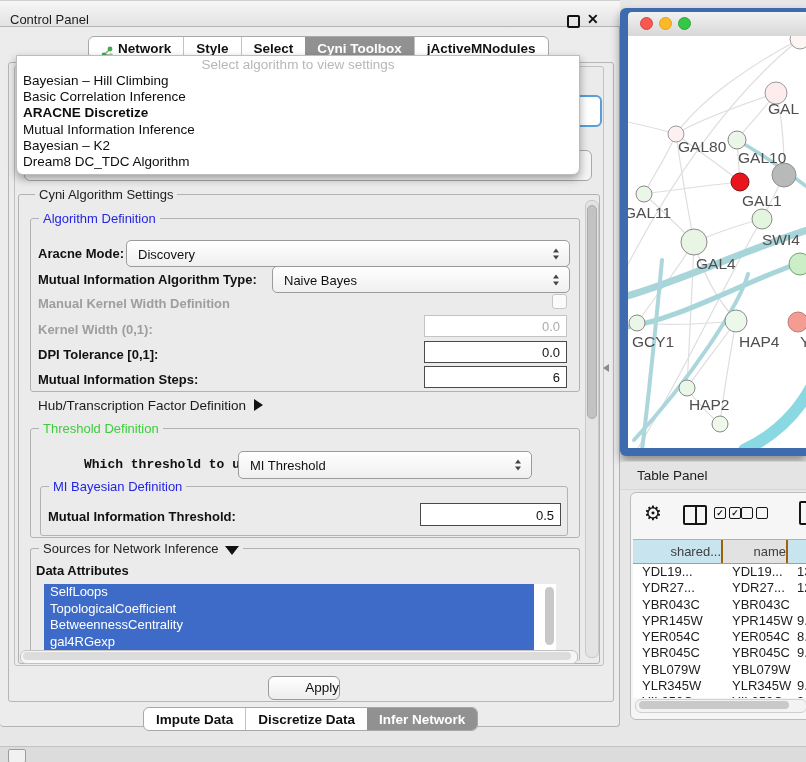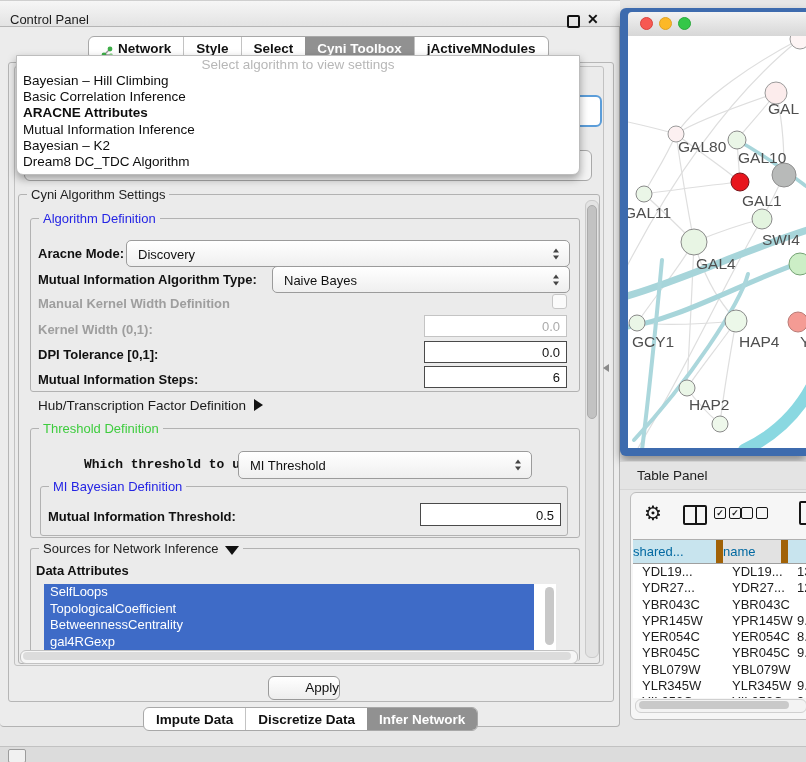--- a/index.html
+++ b/index.html
@@ -91,21 +91,21 @@
   #gear-i{left:13px;font-size:20px;top:8px;}
   #split-i{left:52px;width:20px;height:16px;border:2px solid #161616;border-radius:2px;}
   #split-i i{position:absolute;left:50%;top:0;bottom:0;width:2px;background:#161616;}
   .cbpair{display:flex;gap:3px;}
   #cbchk{left:83px;top:14px;}
   #cbunc{left:110px;top:14px;}
   .cbx{width:10px;height:10px;border:1.5px solid #161616;border-radius:2px;font-size:9px;line-height:10px;text-align:center;font-weight:bold;}
   #page-i{left:168px;top:8px;width:15px;height:20px;border:2px solid #161616;border-radius:2px;background:#f6f6f6;}
   #tbl{position:absolute;left:2px;top:46px;width:198px;overflow:hidden;}
   #tbl-head{display:grid;grid-template-columns:90px 65px 60px;height:23px;border-top:1px solid #b0b0b0;border-bottom:1px solid #9f9f9f;}
-  .hcell{font-size:13px;color:#0369a1;text-align:left;line-height:23px;border-right:7px solid #a16207;box-sizing:border-box;}
+  .hcell{font-size:13px;color:#404040;text-align:right;line-height:23px;border-right:2px solid #a16207;box-sizing:border-box;}
   .hcell.hl{background:#c8e4ee;}
   .hcell.plain{background:#e2e2e2;}
   #tbl-body{height:134px;overflow:hidden;background:#fff;}
   .trow{display:grid;grid-template-columns:90px 65px 60px;height:16.3px;line-height:16.3px;}
   .tcell{font-size:13px;color:#1d1d1d;padding-left:9px;white-space:nowrap;}
   #tbl-hscroll{position:absolute;left:4px;top:206px;width:170px;height:12px;background:#f3f3f3;border:1px solid #d0d0d0;border-radius:6px;}
   #tbl-hthumb{position:absolute;left:3px;top:1px;width:150px;height:8px;background:#c9c9c9;border-radius:4px;}
   
   #bottom-strip{left:0;top:746px;width:806px;height:16px;background:#dcdcdc;border-top:1px solid #c2c2c2;}
   #mini-icon{left:8px;top:749px;width:16px;height:12px;background:#f1f1f1;border:1px solid #9c9c9c;border-radius:2px;}
@@ -152,29 +152,29 @@
 <div class="abs" id="bg-combo-blue"></div>
 <div class="abs" id="bg-combo">
   <span>gal filtered sif default node</span>
 </div>
 
 <div class="abs" id="popup">
   <div id="popup-placeholder">Select algorithm to view settings</div>
   <div id="algo-items">
       <div class="algo-item">Bayesian – Hill Climbing</div>
       <div class="algo-item">Basic Correlation Inference</div>
-      <div class="algo-item bold">ARACNE Attributes</div>
+      <div class="algo-item bold">ARACNE Discretize</div>
       <div class="algo-item">Mutual Information Inference</div>
       <div class="algo-item">Bayesian – K2</div>
       <div class="algo-item">Dream8 DC_TDC Algorithm</div>
     </div>
 </div>
 
 <div class="fs" id="fs-settings" style="left:18px;top:194px;width:580px;height:468px;">
-  <span class="legend" style="background:#ebebeb;color:#222;">Cyni Algorithm Settings</span>
+  <span class="legend" style="background:#ebebeb;color:#222;margin-left:8px;">Cyni Algorithm Settings</span>
 </div>
 
 <div class="fs" style="left:30px;top:218px;width:548px;height:172px;">
   <span class="legend legend-blue">Algorithm Definition</span>
 </div>
 <div class="blabel" style="left:38px;top:246px;">Aracne Mode:</div>
 <div class="combo" style="left:126px;top:240px;width:442px;height:25px;">
   <span class="cval">Discovery</span>
   <span class="stepper">
       <i class="up"></i>

